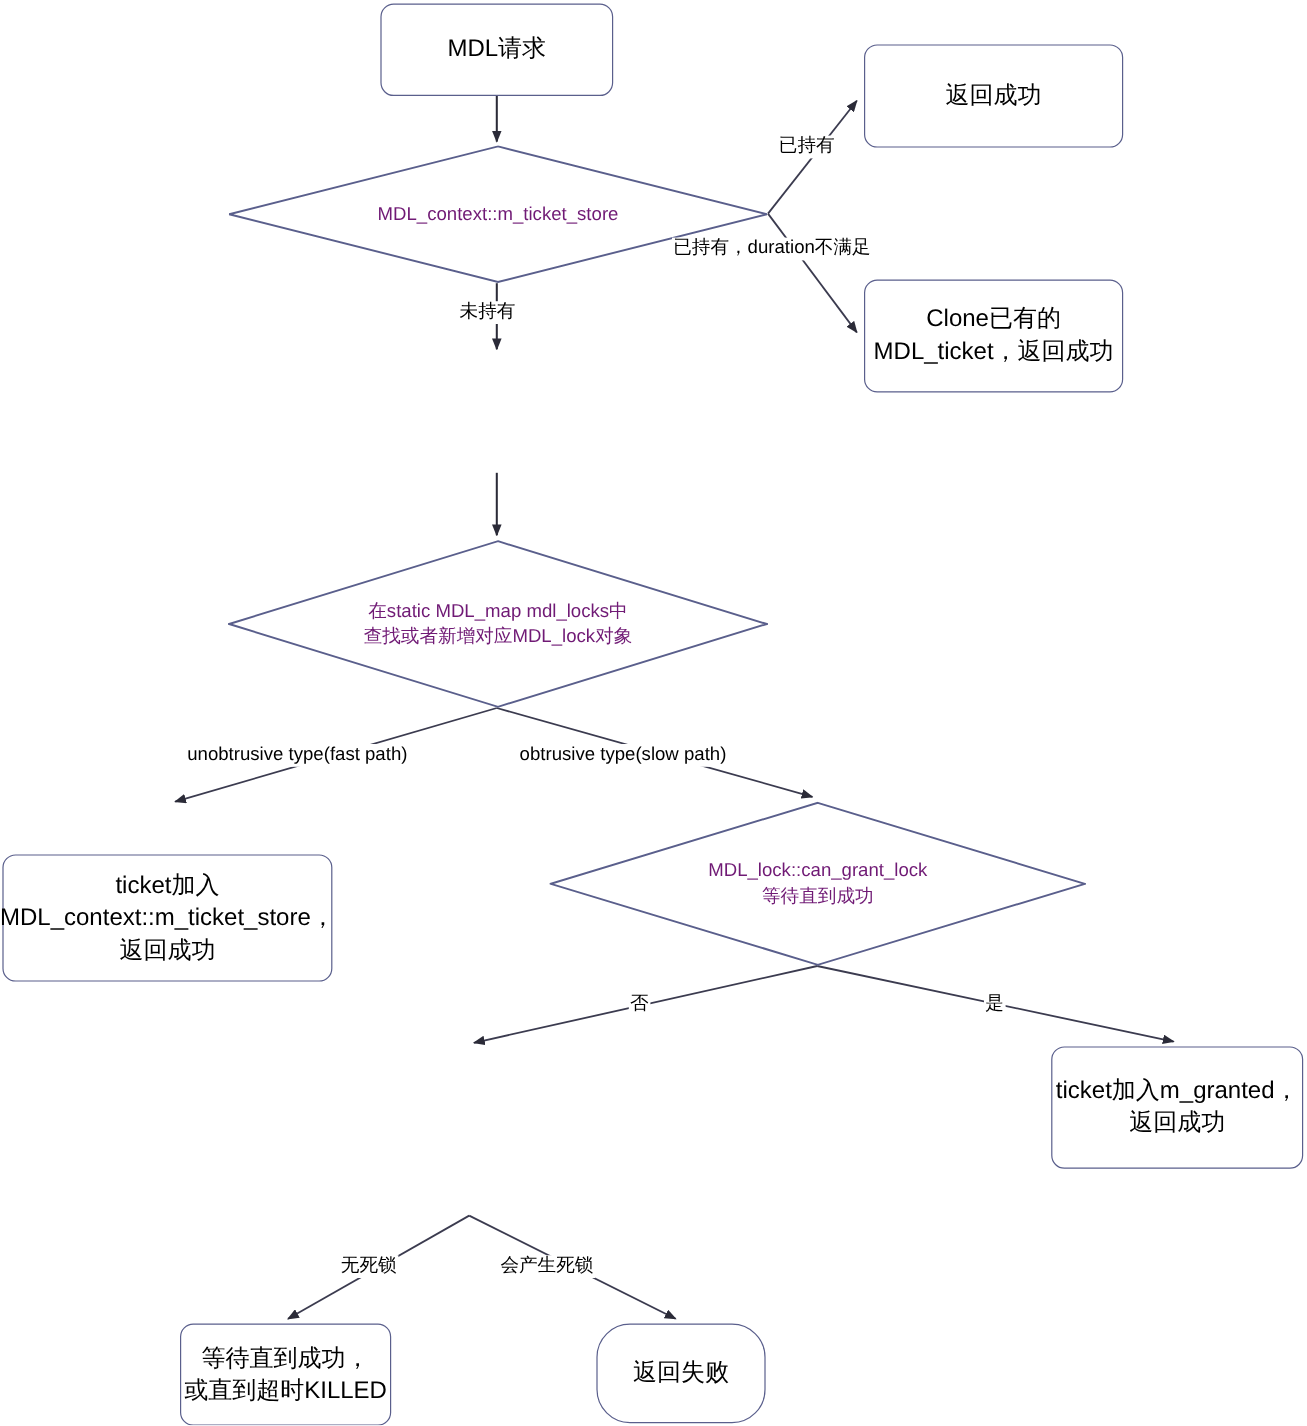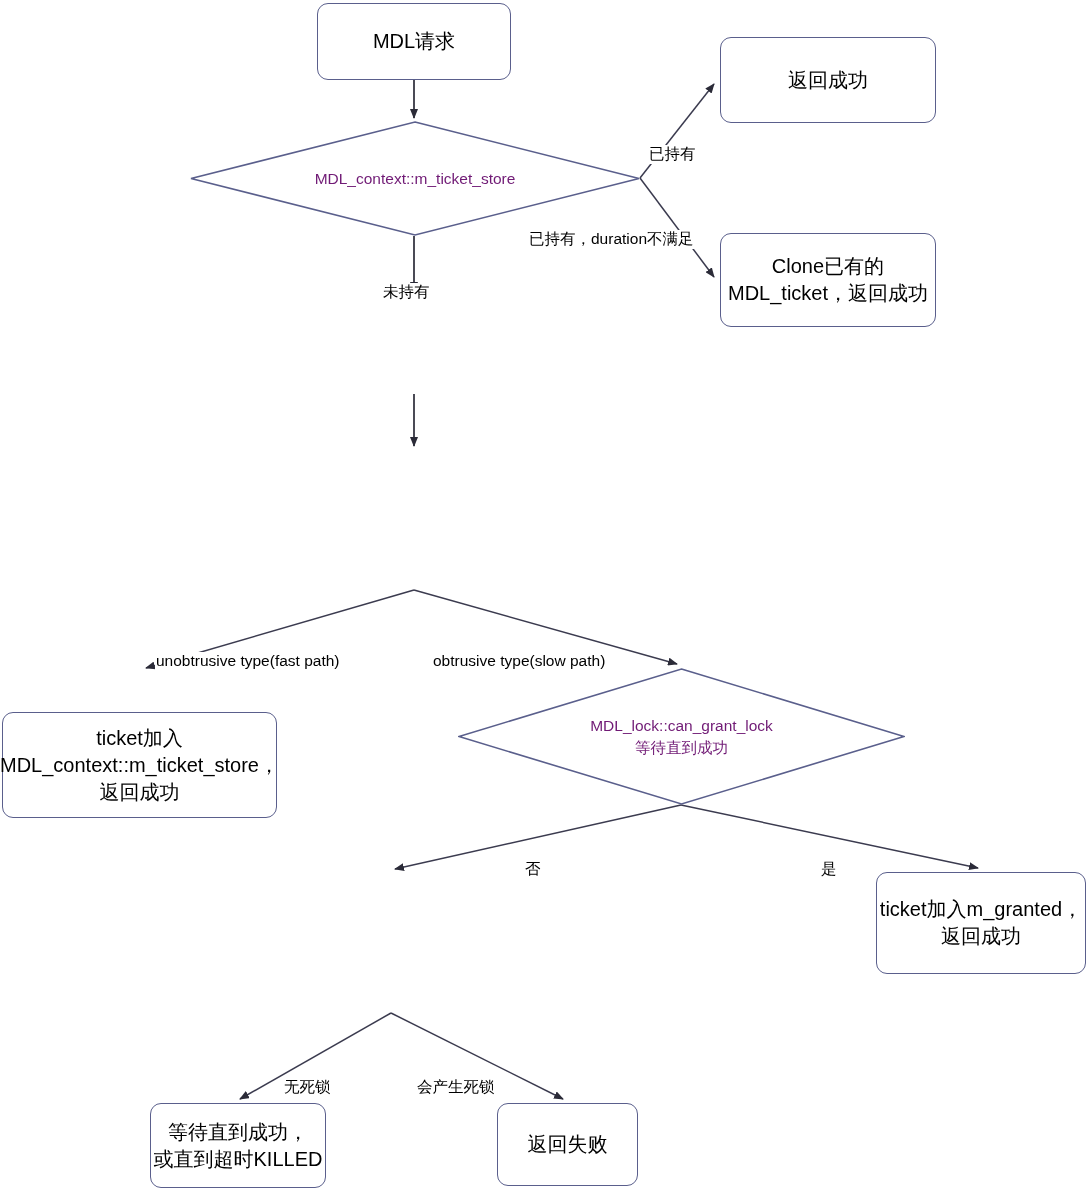--- a/index.html
+++ b/index.html
@@ -69,21 +69,20 @@
     white-space: pre-line;
   }
   .edge-label {
     position: absolute;
     font-size: 15.5px;
     color: #000000;
     background: #ffffff;
     white-space: nowrap;
     padding: 0 1px;
     line-height: 1.2;
-    margin-top: 32px;
   }
 </style>
 </head>
 <body>
 
 <div id="canvas">
 
   <svg id="wires" viewBox="0 0 1089 1188" xmlns="http://www.w3.org/2000/svg">
     <defs>
       <marker id="arrow" markerWidth="10" markerHeight="8" refX="9" refY="4" orient="auto" markerUnits="userSpaceOnUse">
@@ -128,20 +127,27 @@
   <div class="node box" style="left:720px; top:37px; width:216px; height:86px;">
     <span>返回成功</span>
   </div>
 
   <div class="node box" style="left:720px; top:233px; width:216px; height:94px;">
     <span>Clone已有的
 MDL_ticket，返回成功</span>
   </div>
 
 
+  <div class="diamond-wrap" style="left:190px; top:450px; width:450px; height:140px;">
+    <svg viewBox="0 0 450 140" preserveAspectRatio="none">
+      <polygon points="225,1 449,70 225,139 1,70" fill="#ffffff" stroke="#5a5f8c" stroke-width="1.6" vector-effect="non-scaling-stroke"></polygon>
+    </svg>
+    <div class="diamond-label">在static MDL_map mdl_locks中
+查找或者新增对应MDL_lock对象</div>
+  </div>
 
   <div class="node box" style="left:2px; top:672px; width:275px; height:106px;margin-top:40px;">
     <span>ticket加入
 MDL_context::m_ticket_store，
 返回成功</span>
   </div>
 
   <div class="diamond-wrap" style="left:458px; top:668px; width:447px; height:137px;">
     <svg viewBox="0 0 447 137" preserveAspectRatio="none">
       <polygon points="223.5,1 446,68.5 223.5,136 1,68.5" fill="#ffffff" stroke="#5a5f8c" stroke-width="1.6" vector-effect="non-scaling-stroke"></polygon>
@@ -154,27 +160,27 @@
     <span>ticket加入m_granted，
 返回成功</span>
   </div>
 
 
   <div class="node box" style="left:150px; top:1103px; width:176px; height:85px;">
     <span>等待直到成功，
 或直到超时KILLED</span>
   </div>
 
-  <div class="node box" style="left:497px; top:1103px; width:141px; height:83px;">
+  <div class="node box" style="left:497px; top:1103px; width:141px; height:83px;border-radius:28px;">
     <span>返回失败</span>
   </div>
 
   <div class="edge-label" style="left:648px; top:113px;">已持有</div>
 
-  <div class="edge-label" style="left:528px; top:198px;">已持有，duration不满足</div>
+  <div class="edge-label" style="left:560px; top:198px;">已持有，duration不满足</div>
 
   <div class="edge-label" style="left:382px; top:251px;">未持有</div>
 
   <div class="edge-label" style="left:155px; top:620px;">unobtrusive type(fast path)</div>
 
   <div class="edge-label" style="left:432px; top:620px;">obtrusive type(slow path)</div>
 
   <div class="edge-label" style="left:524px; top:828px;">否</div>
 
   <div class="edge-label" style="left:820px; top:828px;">是</div>

